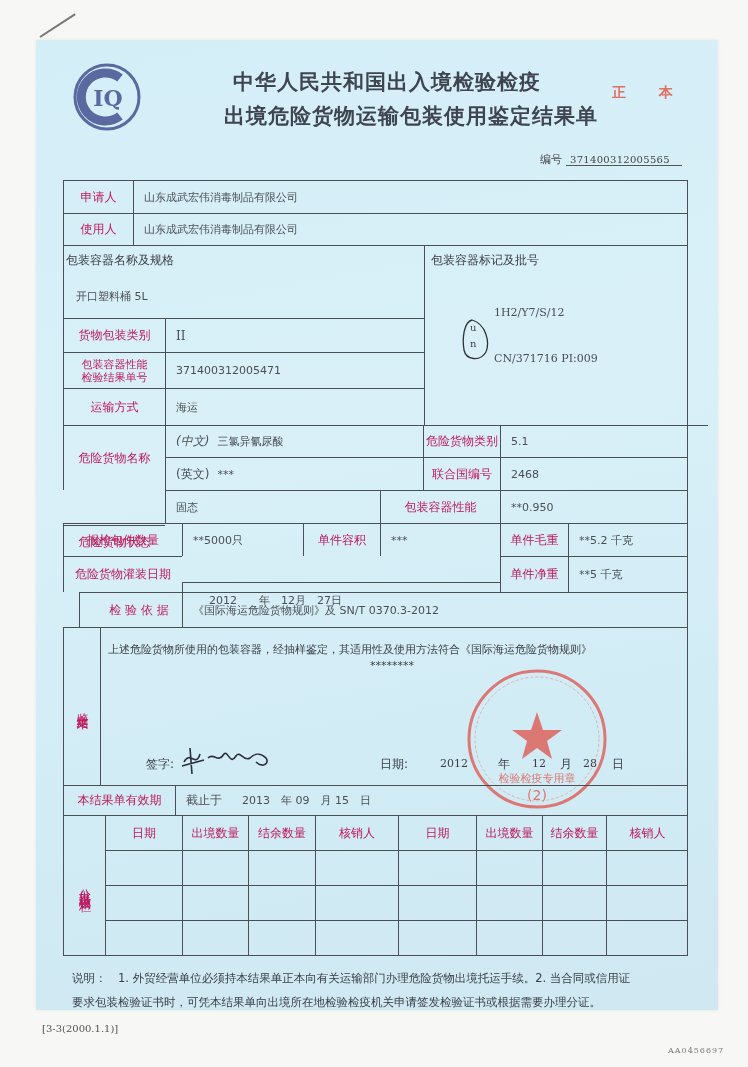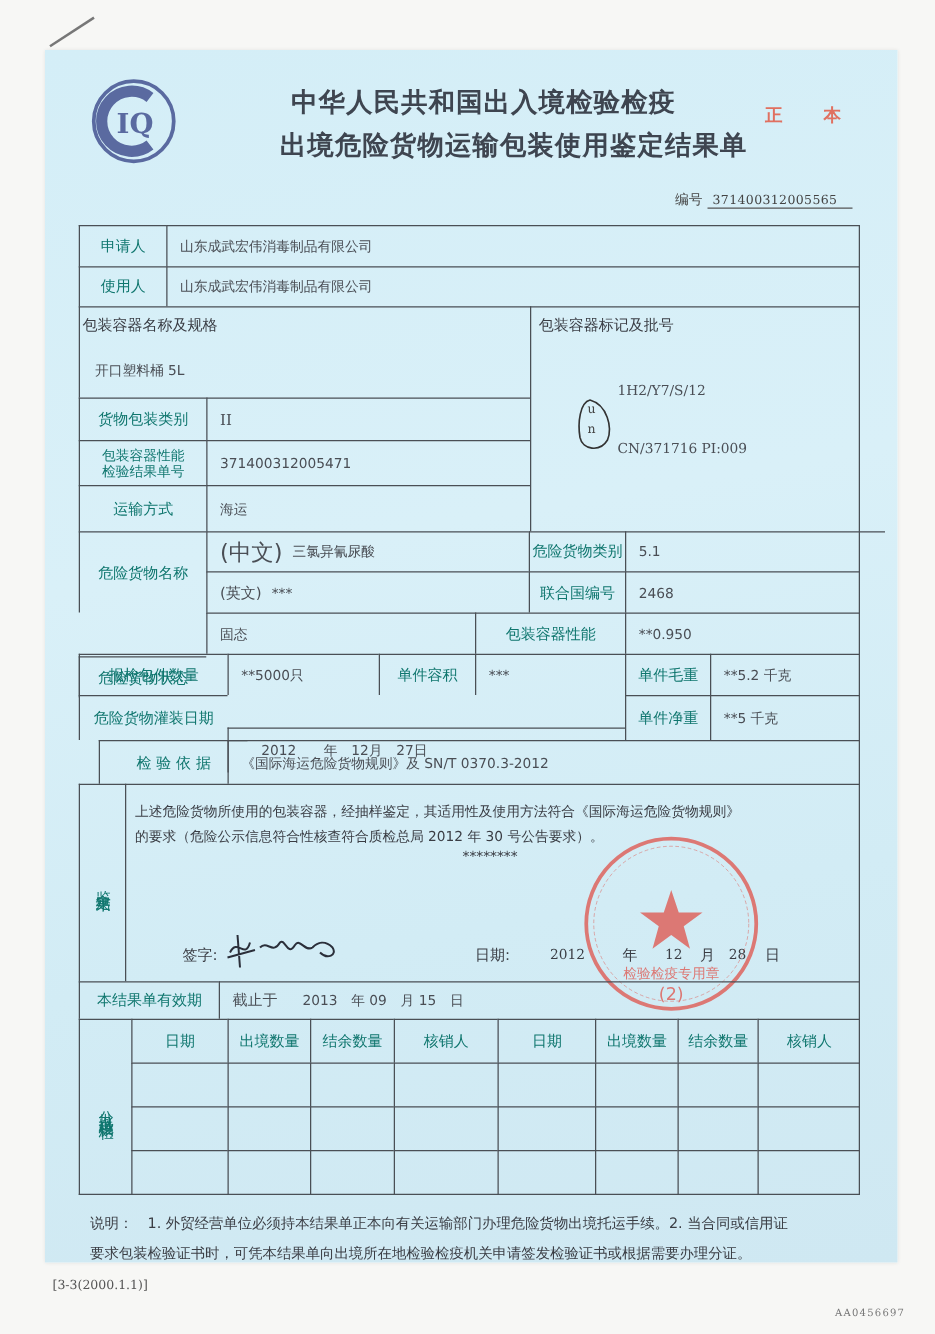--- a/index.html
+++ b/index.html
@@ -37,21 +37,21 @@
   }
   .serial .lbl { font-family: "DejaVu Sans", sans-serif; font-size: 11px; margin-right: 4px; }
   .serial .val { display: inline-block; border-bottom: 1px solid #555; padding: 0 12px 0 4px; font-size: 10px; letter-spacing: 0.3px; }
 
   .cell {
     position: absolute; box-sizing: border-box;
     border-left: 1px solid #4a4f55; border-top: 1px solid #4a4f55;
     font-size: 12px; display: flex; align-items: center;
     font-family: "DejaVu Sans", "Liberation Sans", sans-serif;
   }
-  .lblc { justify-content: center; text-align: center; color: #0f766e; }
+  .lblc { justify-content: center; text-align: center; color: #be185d; }
   .valc { padding-left: 10px; color: #4a4e55; font-size: 11px; }
   .outer {
     position: absolute; left: 63px; top: 180px; width: 625px; height: 776px;
     border-right: 1px solid #4a4f55; border-bottom: 1px solid #4a4f55;
     box-sizing: border-box; pointer-events: none;
   }
   .sm { font-size: 11px; line-height: 13px; }
   .vert { writing-mode: vertical-rl; text-orientation: upright; letter-spacing: 2px; font-size: 12px; }
 
   .stamp {
@@ -117,21 +117,21 @@
   <span>包装容器性能</span>
   <span>检验结果单号</span>
 </div>
 <div class="cell valc" style="left:165px;top:352px;width:259px;height:36px;">371400312005471</div>
 
 <div class="cell lblc" style="left:63px;top:388px;width:102px;height:37px;">运输方式</div>
 <div class="cell valc" style="left:165px;top:388px;width:259px;height:37px;">海运</div>
 
 <div class="cell lblc" style="left:63px;top:425px;width:102px;height:65px;">危险货物名称</div>
 <div class="cell valc" style="left:165px;top:425px;width:258px;height:32px;">
-  <span style="margin-right:8px;font-size:18px;">(中文)</span>
+  <span style="margin-right:8px;font-size:12px;font-style:italic;">(中文)</span>
   <span>三氯异氰尿酸</span>
 </div>
 <div class="cell valc" style="left:165px;top:457px;width:258px;height:33px;">
   <span style="margin-right:8px;font-size:12px;">(英文)</span>
   <span>***</span>
 </div>
 <div class="cell lblc" style="left:423px;top:425px;width:77px;height:32px;">危险货物类别</div>
 <div class="cell valc" style="left:500px;top:425px;width:208px;height:32px;">5.1</div>
 <div class="cell lblc" style="left:423px;top:457px;width:77px;height:33px;">联合国编号</div>
 <div class="cell valc" style="left:500px;top:457px;width:188px;height:33px;">2468</div>
@@ -153,21 +153,20 @@
 <div class="cell lblc" style="left:500px;top:556px;width:68px;height:36px;">单件净重</div>
 <div class="cell valc" style="left:568px;top:556px;width:120px;height:36px;">**5 千克</div>
 
 <div class="cell lblc" style="left:79px;top:592px;width:119px;height:35px;">检 验 依 据</div>
 <div class="cell valc" style="left:182px;top:592px;width:506px;height:35px;">《国际海运危险货物规则》及 SN/T 0370.3-2012</div>
 
 <div class="cell lblc vert" style="left:63px;top:627px;width:37px;height:158px;">鉴定结果</div>
 <div class="cell" style="left:100px;top:627px;width:588px;height:158px;"></div>
 <div style="position:absolute;left:108px;top:640px;width:580px;font-size:11px;line-height:20px;color:#3a3d44;font-family:'DejaVu Sans',sans-serif;">
   <div>上述危险货物所使用的包装容器，经抽样鉴定，其适用性及使用方法符合《国际海运危险货物规则》</div>
-  <div>的要求（危险公示信息符合性核查符合质检总局 2012 年 30 号公告要求）。</div>
   <div style="padding-left:262px;line-height:12px;">********</div>
 </div>
 <span style="position:absolute;left:146px;top:756px;font-size:12px;font-family:'DejaVu Sans',sans-serif;">签字:</span>
 <svg class="sig" viewBox="0 0 100 34">
   <path d="M4 18 C10 6 16 24 20 10 M10 4 L12 30 M2 22 L24 16 M28 14 C34 8 38 20 44 10 C48 6 50 22 56 12 C60 6 64 18 70 14 C74 10 80 8 86 14 C90 20 82 24 76 18" fill="none" stroke="#2b2f3a" stroke-width="1.6"></path>
 </svg>
 <span style="position:absolute;left:380px;top:756px;font-size:12px;font-family:'DejaVu Sans',sans-serif;">日期:</span>
 <span style="position:absolute;left:440px;top:757px;font-size:11px;">2012</span>
 <span style="position:absolute;left:498px;top:756px;font-size:12px;">年</span>
 <span style="position:absolute;left:532px;top:757px;font-size:11px;">12</span>

